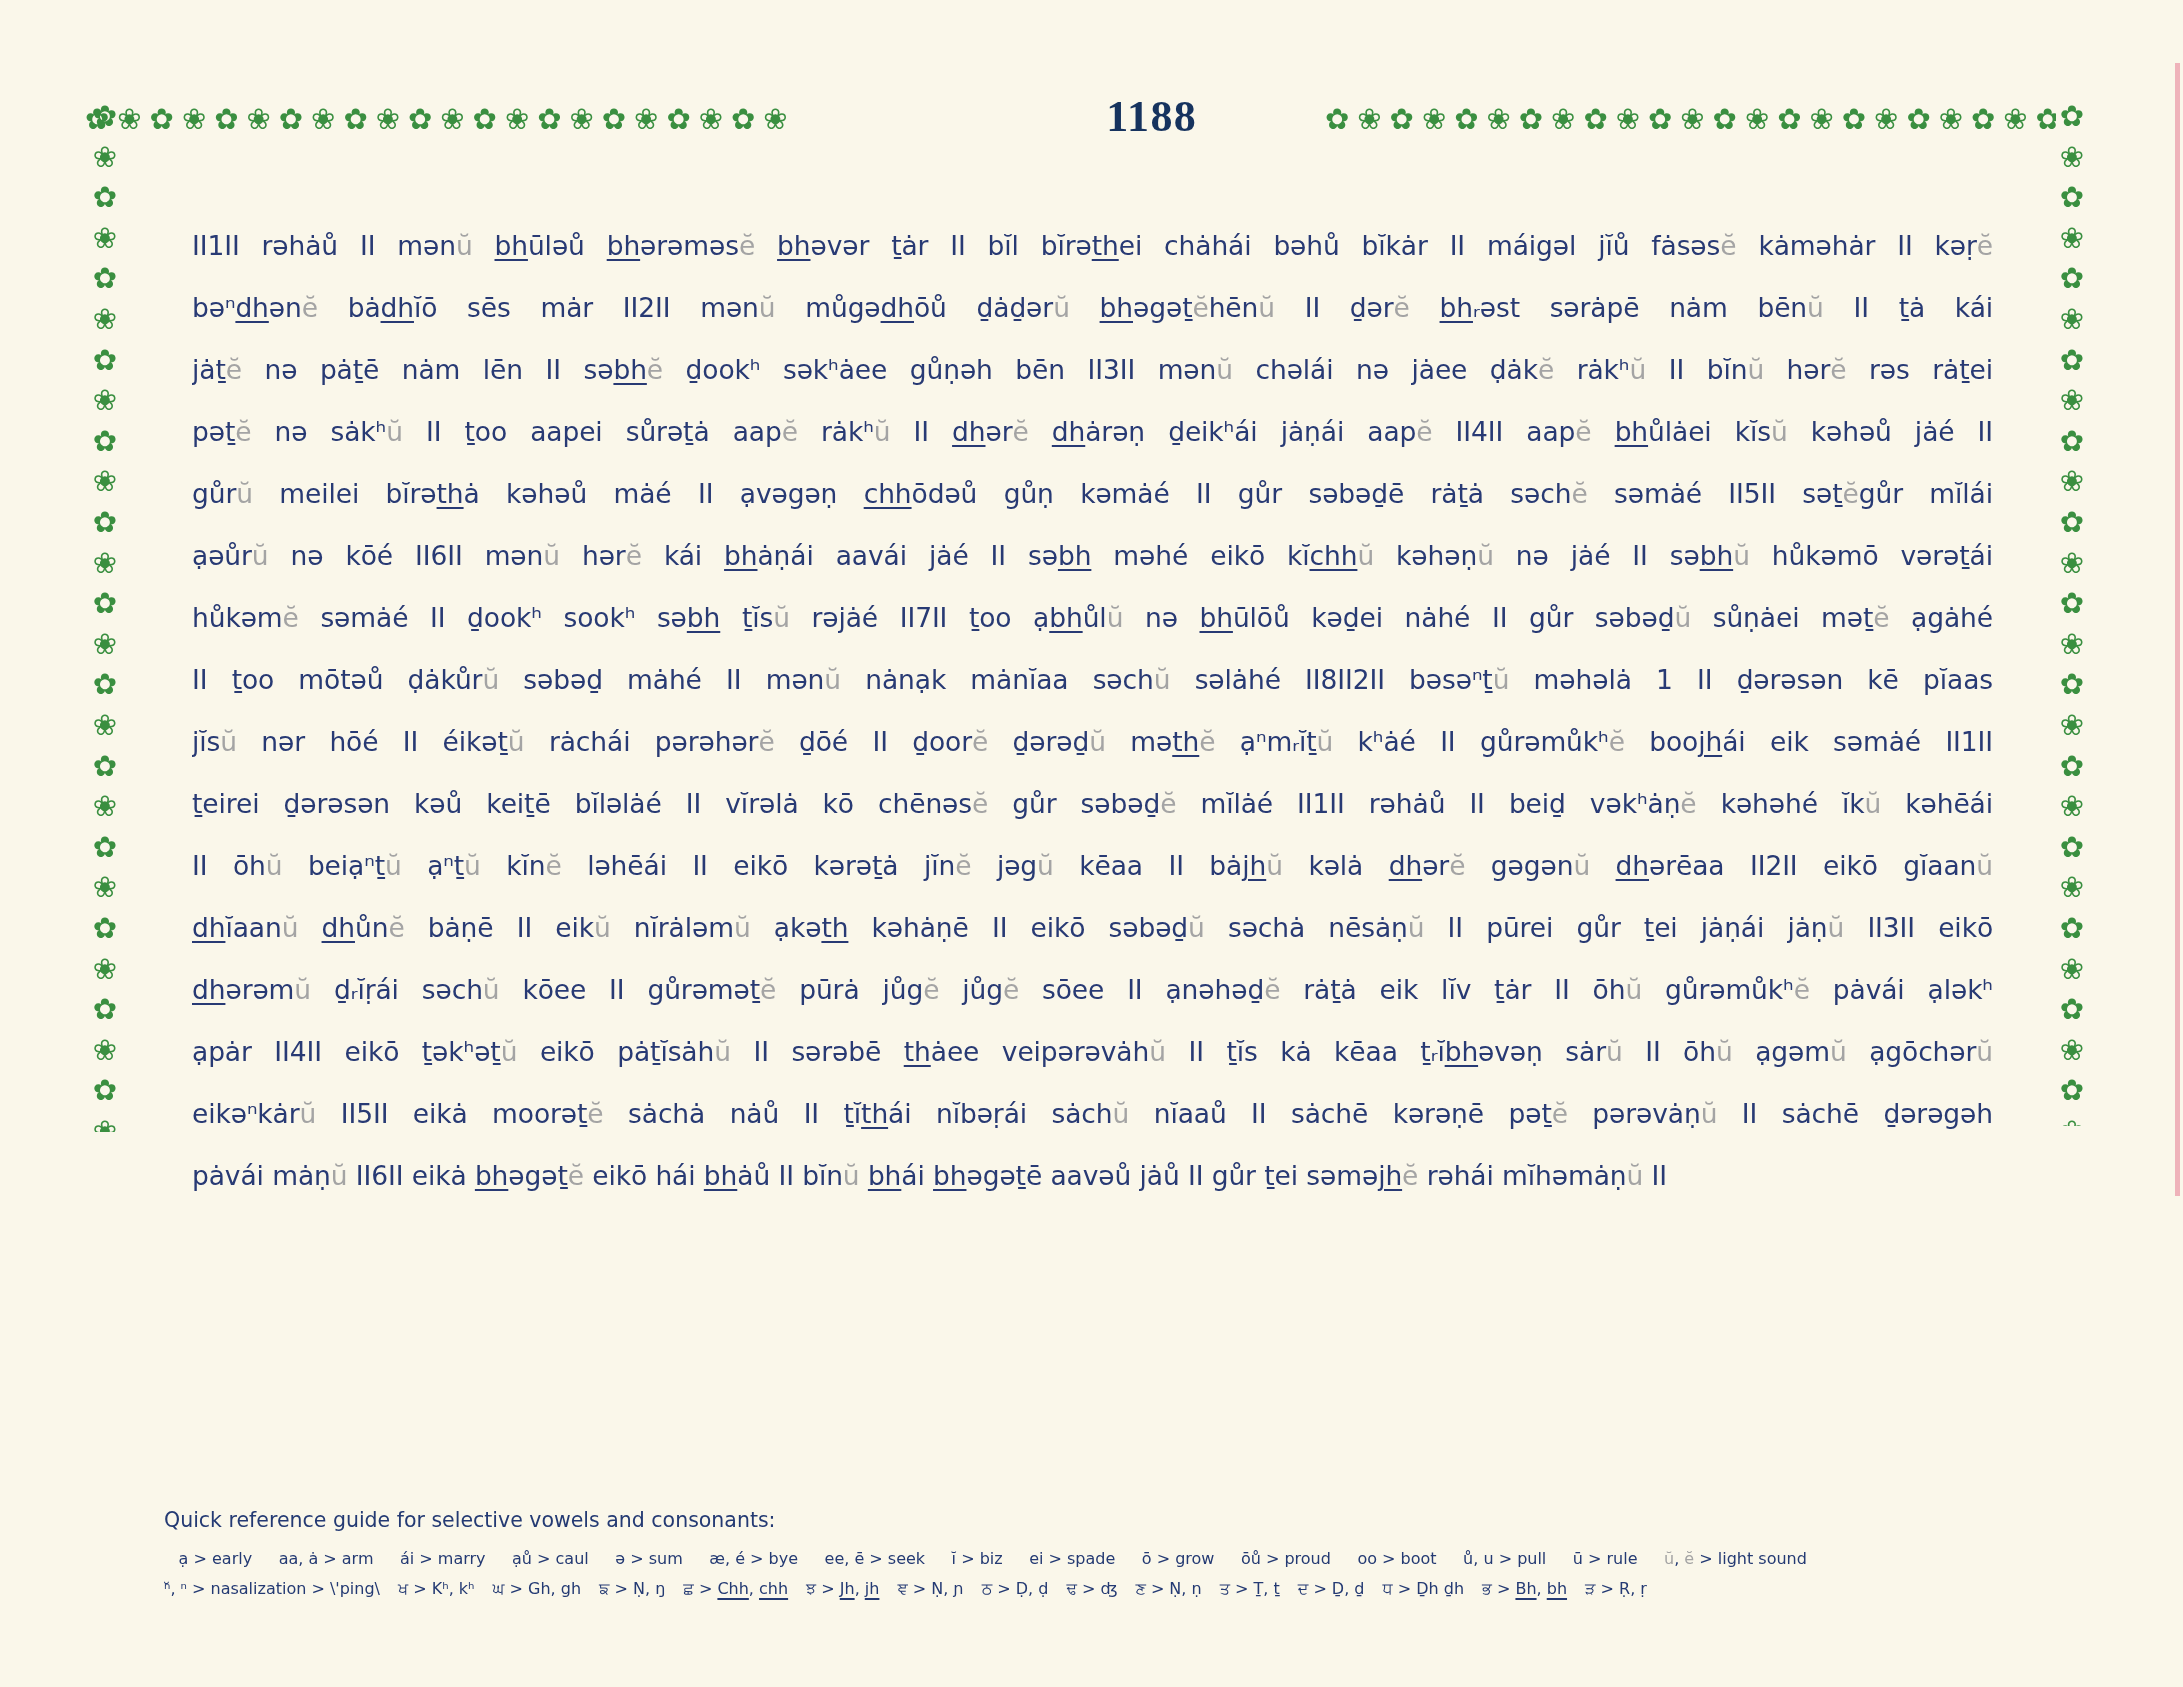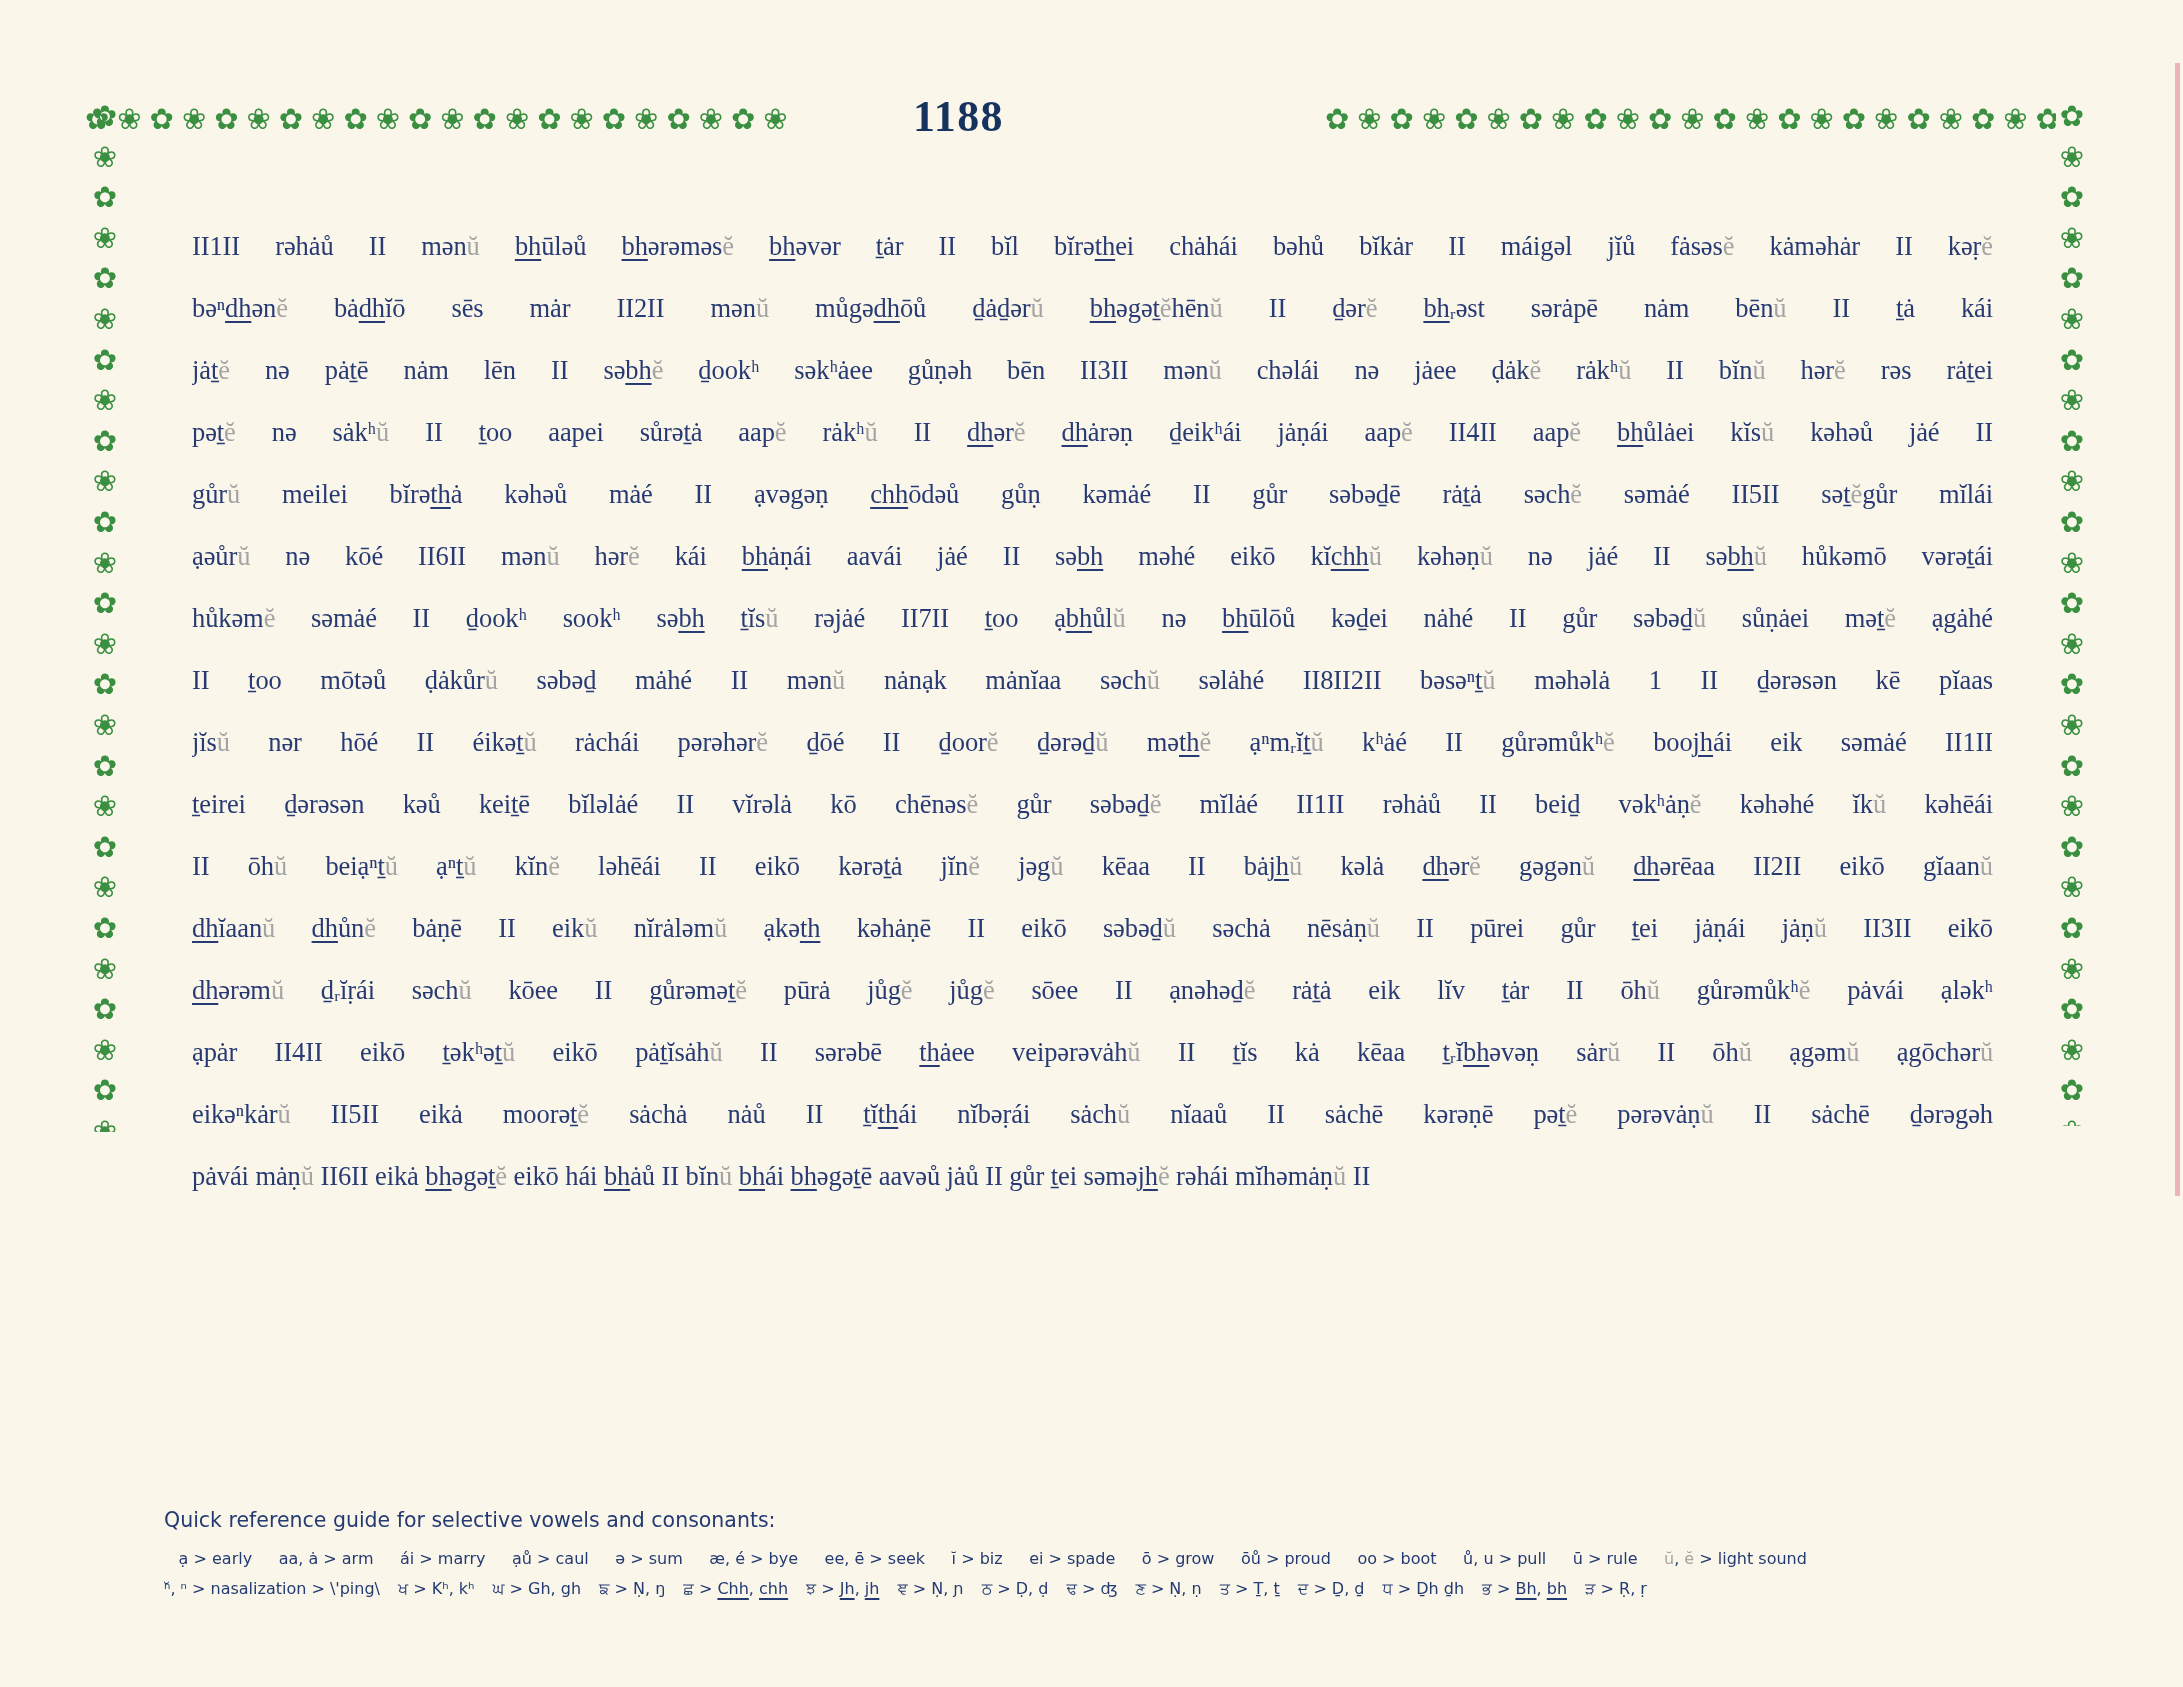--- a/index.html
+++ b/index.html
@@ -5,21 +5,21 @@
   html,body{margin:0;padding:0;}
   .page{
     position:relative;
     width:2183px;height:1687px;
     background:#FAF7EA;
     font-family:"DejaVu Sans",sans-serif;
     overflow:hidden;
   }
   .page-number{
     position:absolute;left:913px;top:91px;width:284px;
-    text-align:left;
+    text-align:right;
     font-family:"Liberation Serif","DejaVu Serif",serif;
     font-weight:700;font-size:44px;color:#16335E;
     letter-spacing:1.3px;
   }
   .strip{
     position:absolute;color:#3A8F40;overflow:hidden;white-space:nowrap;
     font-size:29px;letter-spacing:8px;line-height:41px;
   }
   .strip.h{height:42px;}
   .strip.v{
@@ -35,21 +35,21 @@
     background:#EFB3BA;
   }
   .body-text{
     position:absolute;left:192px;top:215px;width:1801px;
     color:#283A74;
     font-size:26.5px;letter-spacing:-0.1px;
   }
   .bline{
     height:62px;line-height:62px;
     text-align:justify;text-align-last:justify;text-justify:inter-word;
-    overflow:hidden;white-space:nowrap;font-family:Liberation Serif, serif;
+    overflow:hidden;white-space:nowrap;
   }
   .bline:last-child{text-align-last:left;}
   .rich u{
     text-decoration:underline;
     text-decoration-thickness:1.7px;
     text-underline-offset:4px;
   }
   .rich .lt{color:#A4A4A4;}
   .guide{
     position:absolute;left:164px;top:1507px;width:1958px;color:#243A73;

